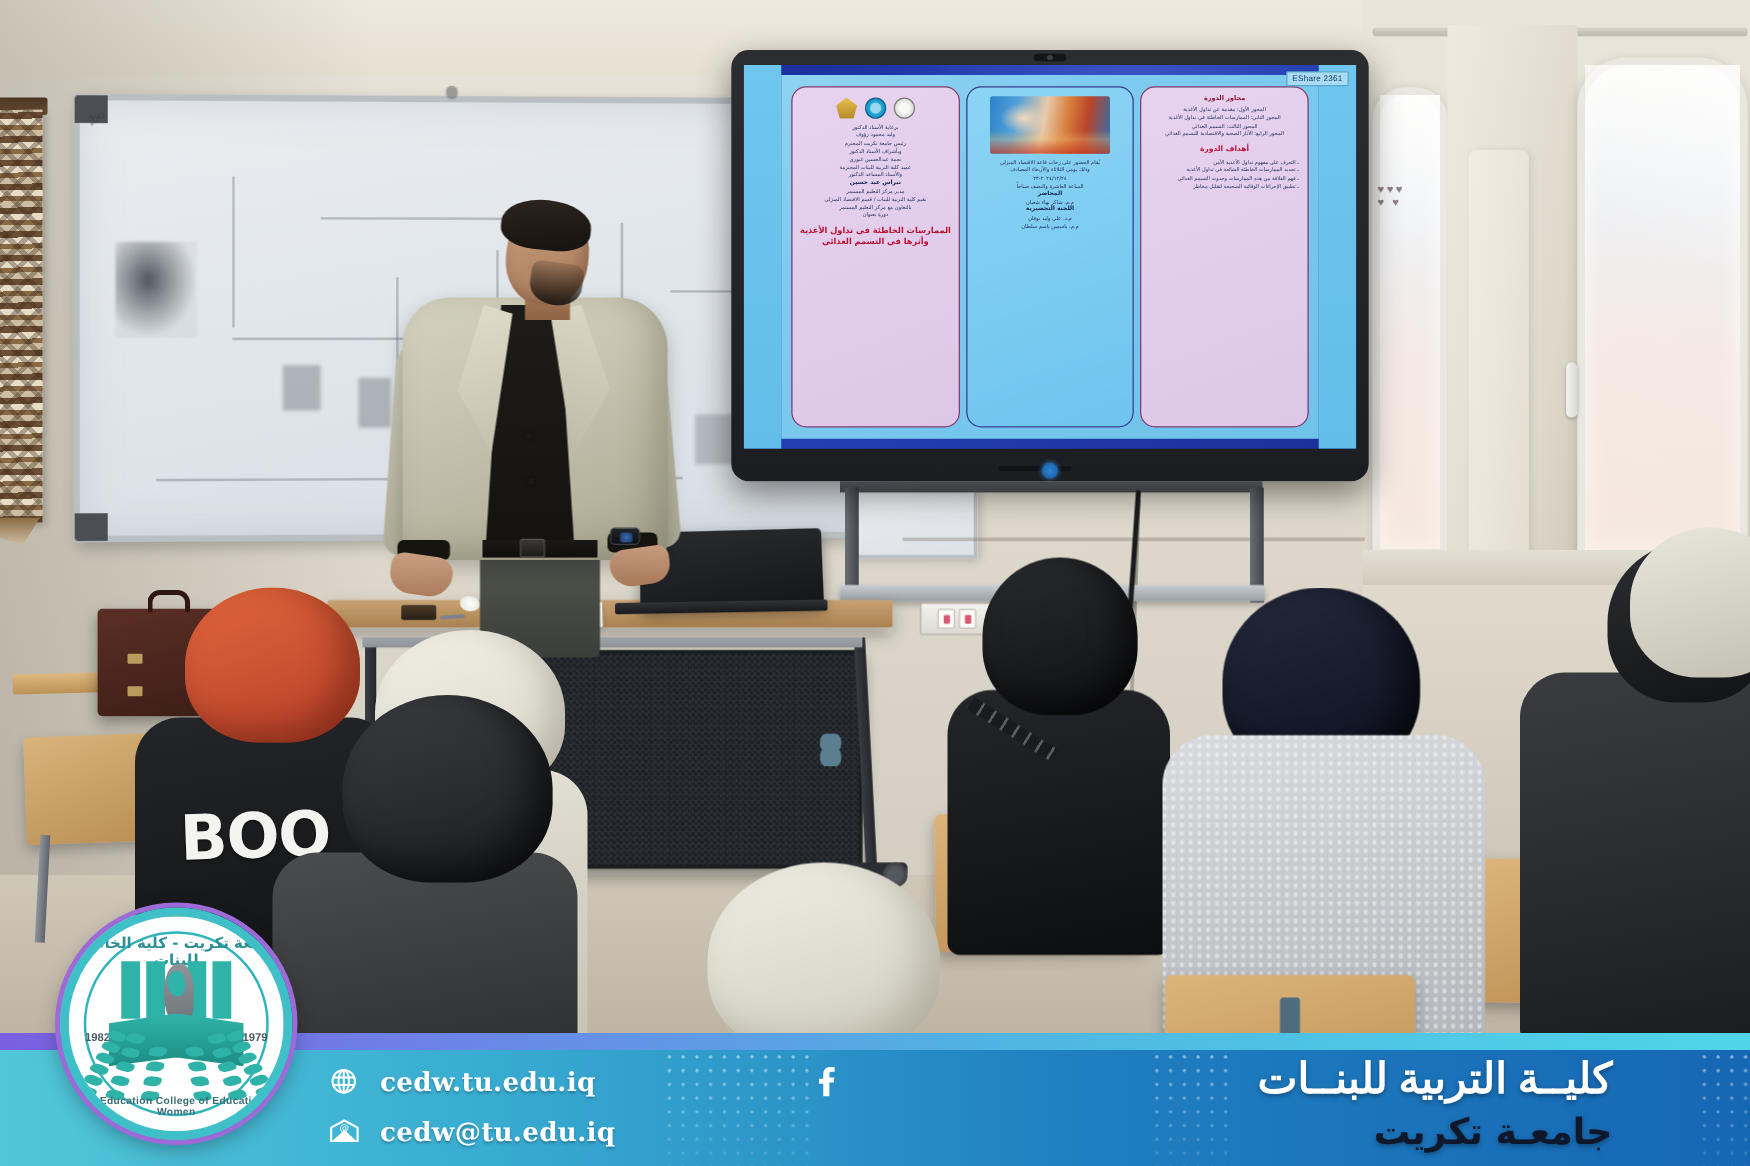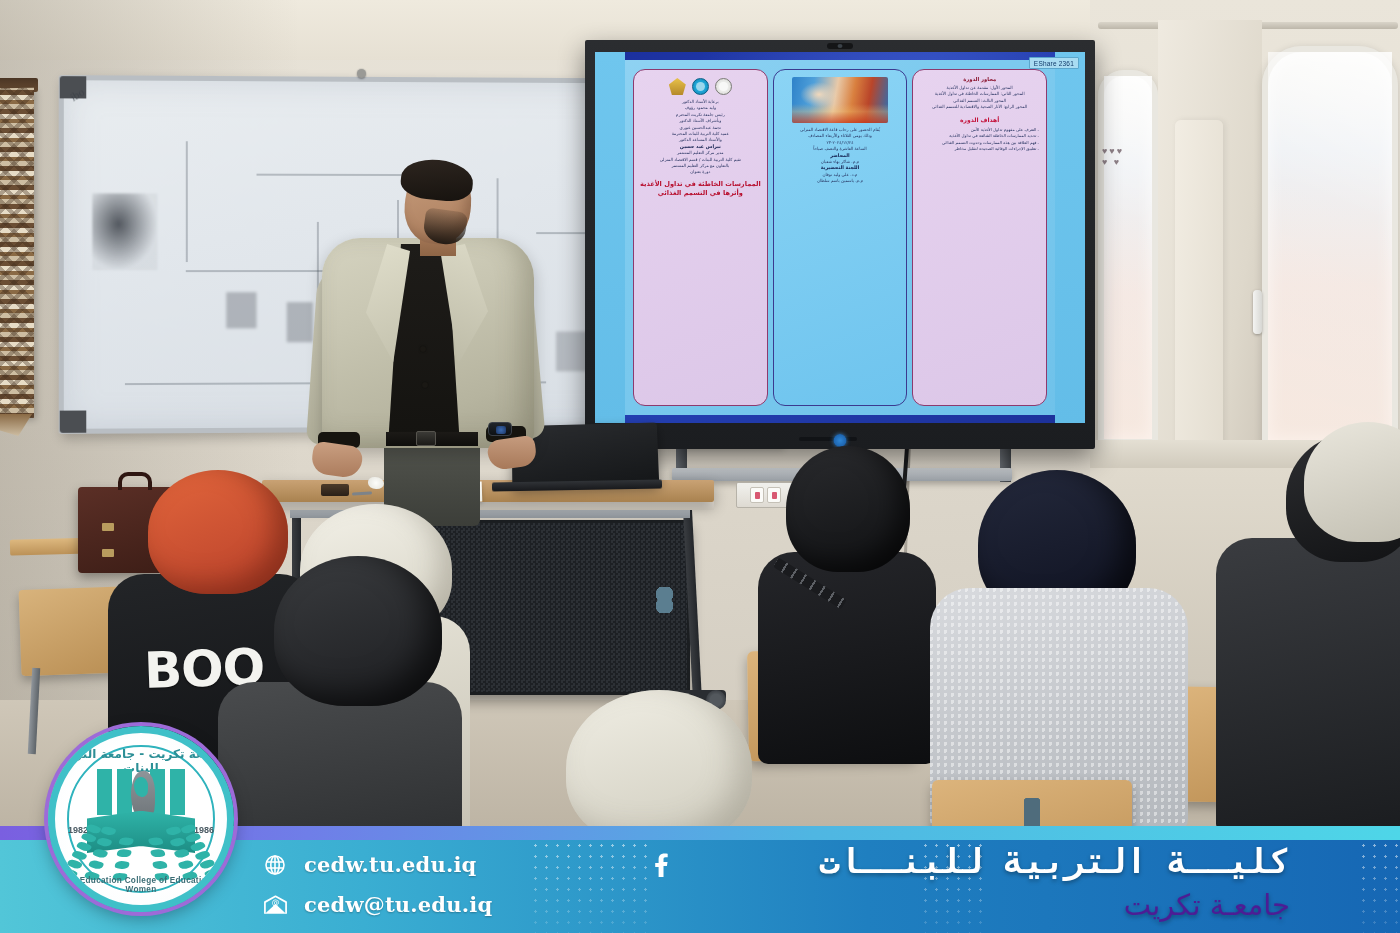--- a/index.html
+++ b/index.html
@@ -169,23 +169,23 @@
     background:rgba(120,112,98,.35);
   }
   .wall-crack {
     position:absolute; left:905px; top:400px; width:3px; height:250px;
     background:linear-gradient(180deg, rgba(60,55,48,.55), rgba(60,55,48,.15));
     transform:rotate(2deg);
   }
 
   
   .tv {
-    position:absolute; left:585px; top:40px; width:510px; height:409px;
+    position:absolute; left:585px; top:40px; width:510px; height:345px;
     background:linear-gradient(180deg,#2b2d30,#1b1d20);
-    border-radius:2px;
+    border-radius:14px;
     box-shadow:0 10px 26px rgba(0,0,0,.45);
     padding:12px 10px 26px 10px;
   }
   .tv-cam {
     position:absolute; left:50%; top:3px; transform:translateX(-50%);
     width:26px; height:6px; background:#141517; border-radius:3px;
   }
   .tv-cam::after {
     content:""; position:absolute; left:50%; top:1px; transform:translateX(-50%);
     width:5px; height:4px; border-radius:50%; background:#3a4148;
@@ -689,42 +689,42 @@
     -webkit-mask-image:linear-gradient(180deg,#000,rgba(0,0,0,.2));
             mask-image:linear-gradient(180deg,#000,rgba(0,0,0,.2));
   }
   .dots.d1 { left:530px; }
   .dots.d2 { left:920px; width:70px; }
   .dots.d3 { left:1358px; width:46px; }
 
   .contact-col { position:absolute; display:flex; flex-direction:column; gap:14px; }
   .c1 { left:262px; top:852px; }
   .c2 { left:648px; top:852px; }
-  .crow { display:flex; align-items:flex-start; gap:16px; }
+  .crow { display:flex; align-items:center; gap:16px; }
   .crow .ic {
     width:26px; height:26px; display:flex; align-items:center; justify-content:center;
     color:#ffffff;
   }
   .crow .txt {
     color:#ffffff; font-size:21px; font-weight:bold; letter-spacing:.2px;
     font-family:"DejaVu Serif", serif;
     text-shadow:0 1px 2px rgba(0,0,0,.28);
   }
 
   .college-block {
     position:absolute; right:110px; top:842px; text-align:right; direction:rtl;
   }
   .college-ar {
     color:#ffffff; font-size:34px; font-weight:bold; line-height:44px;
-    font-family:Liberation Mono, monospace;
+    font-family:Liberation Serif, serif;
     text-shadow:0 2px 4px rgba(0,0,0,.35);
     letter-spacing:1px;
   }
   .univ-ar {
-    color:#4c1d95; font-size:29px; font-weight:normal; line-height:38px;
+    color:#0f172a; font-size:29px; font-weight:bold; line-height:38px;
     font-family:"DejaVu Sans", sans-serif;
     text-shadow:0 2px 4px rgba(0,0,0,.35);
     letter-spacing:1px;
   }
 
   
   .seal {
     position:absolute; left:48px; top:726px; width:186px; height:186px;
     border-radius:50%;
     background:radial-gradient(circle,#ffffff 60%,#f6fbfc 100%);
@@ -1065,23 +1065,23 @@
     </div>
   </div>
 
   <div class="college-block">
     <div class="college-ar">كليــة التربية للبنــات</div>
     <div class="univ-ar">جامعـة تكريت</div>
   </div>
 
   <div class="seal">
     <div class="seal-ring"></div>
-    <div class="seal-text-top">جامعة تكريت - جامعة التربية للبنات</div>
+    <div class="seal-text-top">جامعة تكريت - كلية الخاطئة للبنات</div>
     <div class="seal-year sy-l">1982</div>
-    <div class="seal-year sy-r">1986</div>
+    <div class="seal-year sy-r">1979</div>
     <div class="seal-center">
       <div class="book-bar bb1"></div>
       <div class="book-bar bb2"></div>
       <div class="book-bar bb3"></div>
       <div class="book-bar bb4"></div>
       <div class="face"></div>
       <div class="book"></div>
     </div>
     <div class="wreath">
       <div class="leafcol" style="left:6px;transform:rotate(28deg);">

